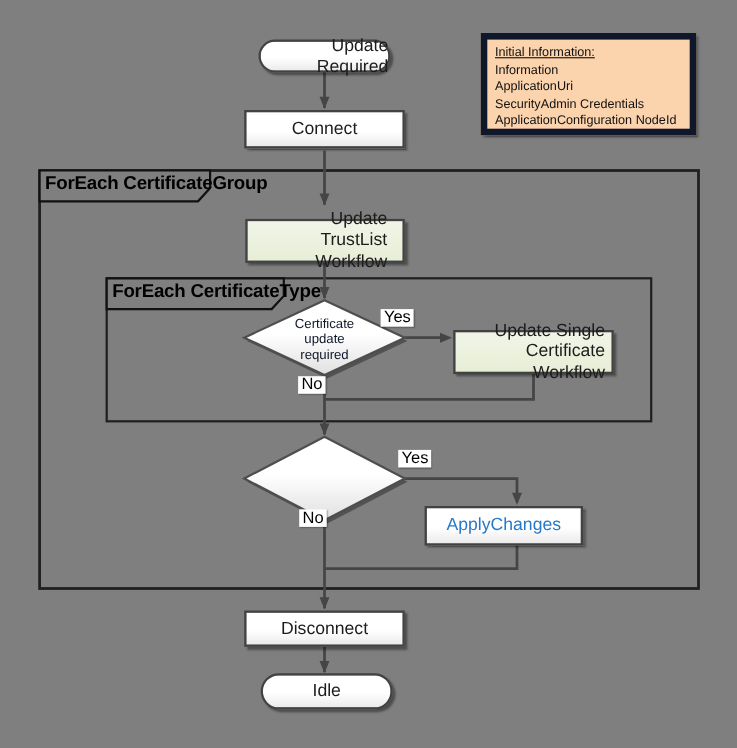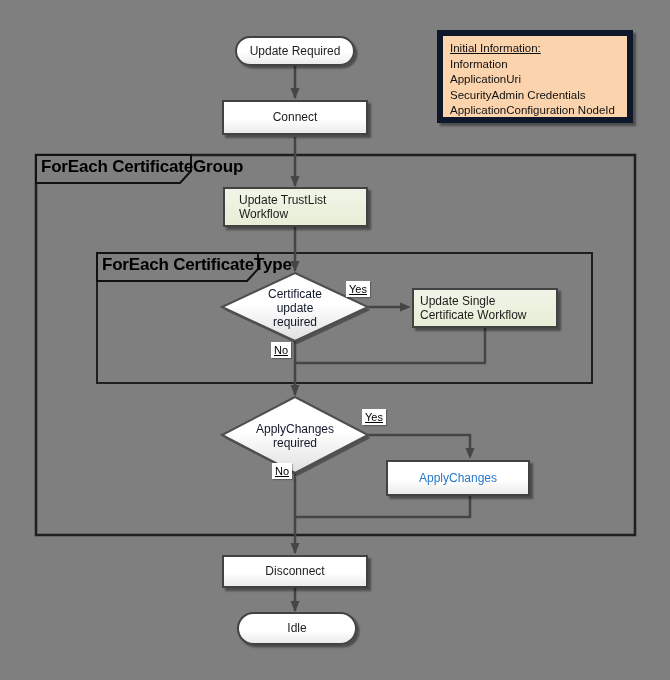--- a/index.html
+++ b/index.html
@@ -9,43 +9,42 @@
     width:670px; height:680px;
     background:#7F7F7F;
     overflow:hidden;
   }
   #wires { position:absolute; left:0; top:0; z-index:1; }
 
   .node {
     position:absolute; z-index:3;
     box-sizing:border-box;
     display:flex; align-items:center; justify-content:center;
-    text-align:left;
-    font-size:12px; color:#1c1c1c;
+    text-align:right;
+    font-size:16px; color:#1c1c1c;
     border:2px solid #424242;
     background:linear-gradient(180deg,#ffffff 55%,#ebebeb 100%);
     box-shadow:2.5px 2.5px 2px rgba(0,0,0,0.40);
     line-height:1.2;
   }
   .stadium { border-radius:17px; }
-  .green  { background:linear-gradient(180deg,#f0f4e6 10%,#e7eed6 100%); }
+  .green  { background:linear-gradient(180deg,#f0f4e6 10%,#e7eed6 100%);margin-top:12px; }
   .link-text { color:#2779CB; }
 
   .diamond-label {
     position:absolute; z-index:4;
     display:flex; align-items:center; justify-content:center;
     text-align:center; font-size:12px; color:#0f172a; line-height:1.18;
   }
 
   .edge-label {
     position:absolute; z-index:5;
     background:#ffffff; color:#000;
-    font-size:11px; line-height:16px; padding:0 3px;
+    font-size:15px; line-height:16px; padding:0 3px;
     box-shadow:1px 1px 1px rgba(0,0,0,0.25);
-    text-decoration:underline;
   }
 
   .tab-label {
     position:absolute; z-index:3;
     font-size:17px; font-weight:bold; color:#000;
     letter-spacing:-0.2px; line-height:24px;
     white-space:nowrap;
   }
 
   .note {
@@ -114,21 +113,20 @@
   <div class="node stadium" style="left:235px; top:36px; width:120px; height:30px;">Update Required</div>
 
   <div class="node" style="left:222px; top:100px; width:146px; height:35px;">Connect</div>
 
   <div class="node green" style="left:223px; top:187px; width:145px; height:40px; padding:0 14px;">Update TrustList Workflow</div>
 
   <div class="diamond-label" style="left:253px; top:279px; width:84px; height:58px;">Certificate update required</div>
 
   <div class="node green" style="left:412px; top:288px; width:146px; height:40px; padding:0 6px;">Update Single Certificate Workflow</div>
 
-  <div class="diamond-label" style="left:240px; top:420px; width:110px; height:32px;">ApplyChanges required</div>
 
   <div class="node link-text" style="left:386px; top:460px; width:144px; height:36px;">ApplyChanges</div>
 
   <div class="node" style="left:222px; top:555px; width:146px; height:33px;">Disconnect</div>
 
   <div class="node stadium" style="left:237px; top:612px; width:120px; height:33px;">Idle</div>
 
   <div class="edge-label" style="left:346px; top:281px;">Yes</div>
   <div class="edge-label" style="left:271px; top:342px;">No</div>
   <div class="edge-label" style="left:362px; top:409px;">Yes</div>

